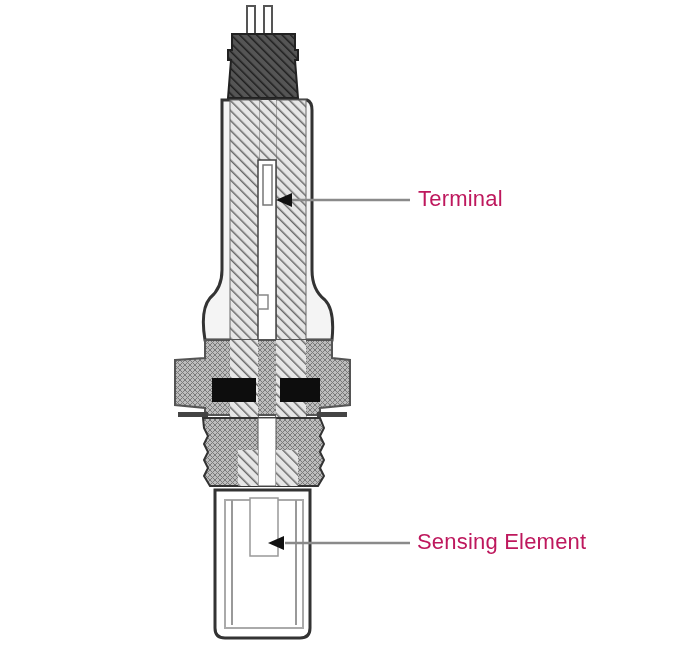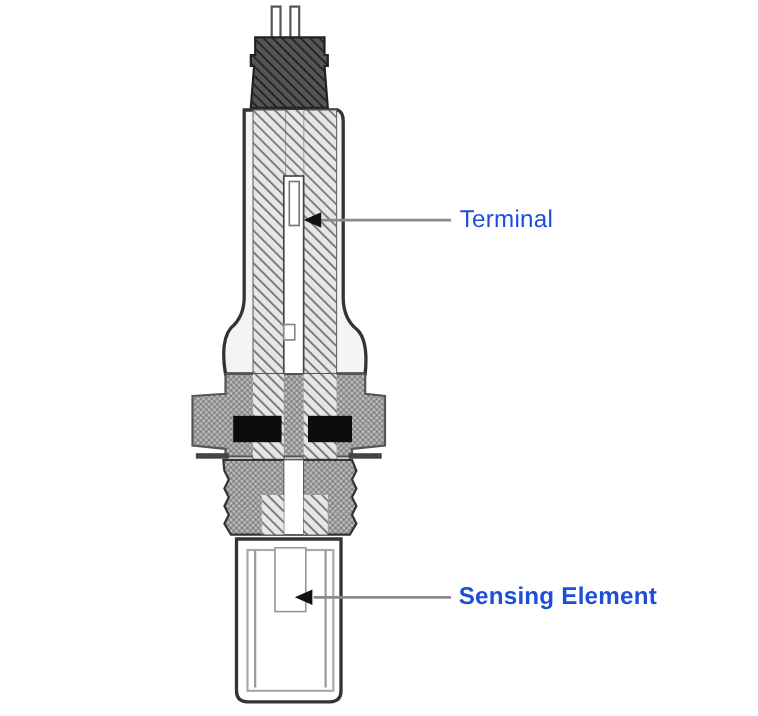--- a/index.html
+++ b/index.html
@@ -1,20 +1,20 @@
 <!DOCTYPE html>
 <html><head>
 <meta charset="utf-8">
 <style>
   html, body { margin:0; padding:0; background:#ffffff; }
   body { width:689px; height:651px; position:relative; overflow:hidden; font-family:"Liberation Sans", sans-serif; }
   #diagram { position:absolute; left:0; top:0; width:689px; height:651px; }
-  .label { position:absolute; font-size:22px; color:#1d4ed8; letter-spacing:0.2px; white-space:nowrap; }
+  .label { position:absolute; font-size:22px; color:#be185d; letter-spacing:0.2px; white-space:nowrap; }
   #lbl-terminal { left:418px; top:186px; }
-  #lbl-sensing { left:417px; top:529px;font-weight:bold; }
+  #lbl-sensing { left:417px; top:529px; }
 </style>
 </head>
 <body>
 
 <svg id="diagram" viewBox="0 0 689 651" xmlns="http://www.w3.org/2000/svg">
   <defs>
     <pattern id="hatch" patternUnits="userSpaceOnUse" width="7" height="7" patternTransform="rotate(-45)">
       <rect width="7" height="7" fill="#e6e6e6"></rect>
       <line x1="0" y1="0" x2="0" y2="7" stroke="#6a6a6a" stroke-width="3"></line>
     </pattern>

